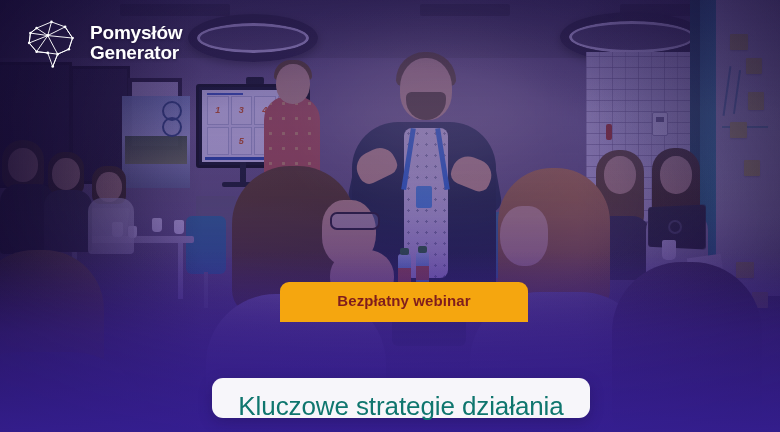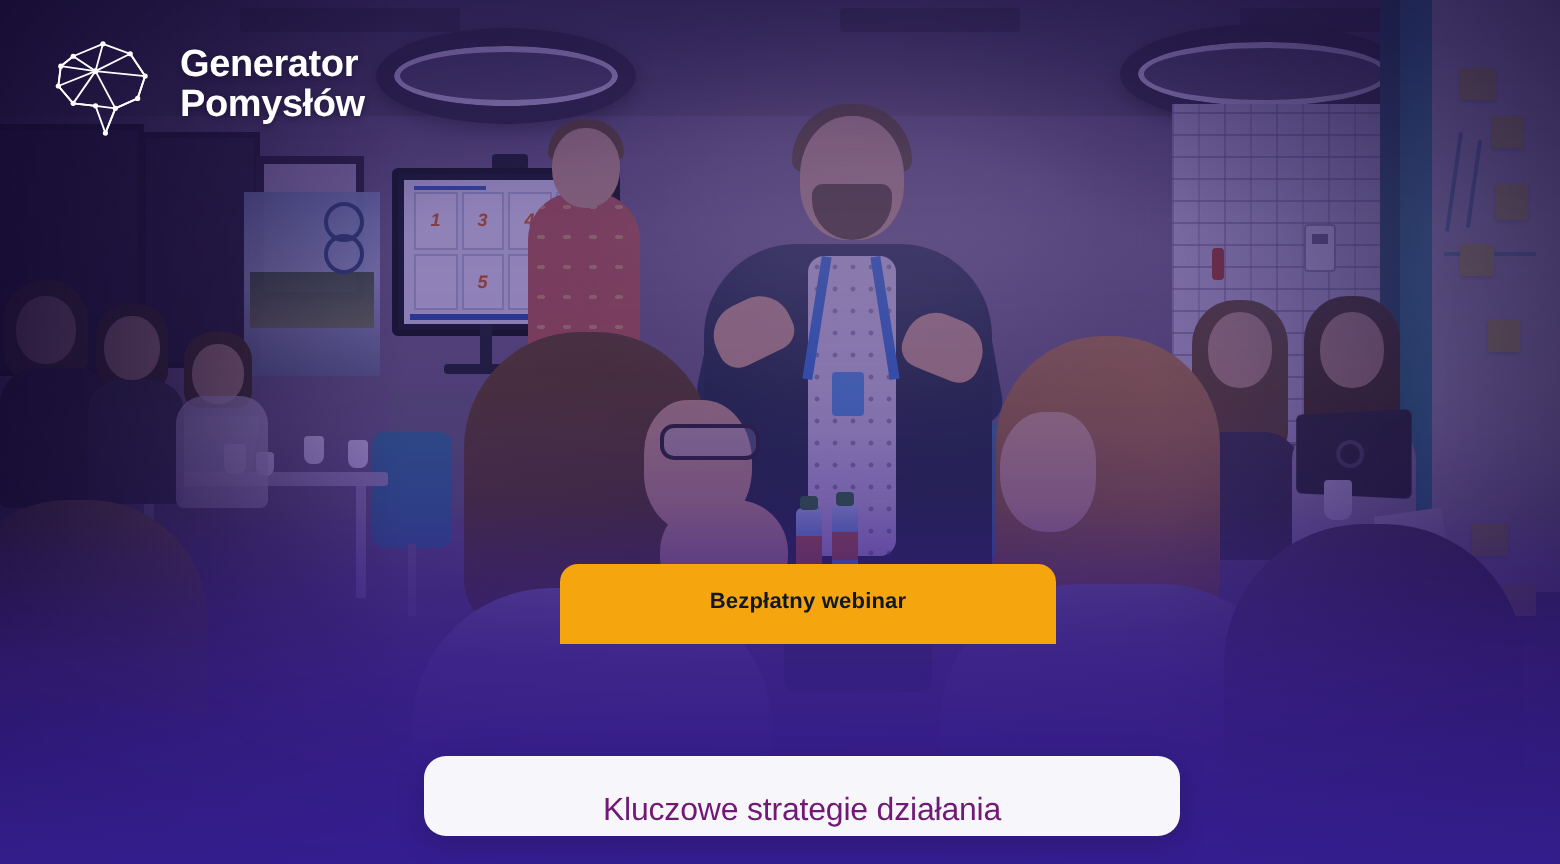--- a/index.html
+++ b/index.html
@@ -332,22 +332,22 @@
 
   .kicker{
     position:absolute;left:280px;top:282px;
     width:248px;height:40px;
     background:#f5a60f;
     border-radius:9px 9px 0 0;
     display:flex;align-items:center;justify-content:center;
     z-index:22;
   }
   .kicker span{
-    color:#0f172a;
-    font-size:11px;
+    color:#7f1d1d;
+    font-size:15px;
     font-weight:600;
     letter-spacing:.1px;
     padding-bottom:3px;
   }
 
   .title-pill{
     position:absolute;left:152px;top:315px;
     width:498px;height:57px;
     background:#f7f6fa;
     border-radius:13px;
@@ -366,22 +366,22 @@
   .sub-pill{
     position:absolute;left:212px;top:378px;
     width:378px;height:40px;
     background:#f7f6fa;
     border-radius:11px;
     display:flex;align-items:center;justify-content:center;
     box-shadow:0 4px 14px rgba(24,12,54,.26);
     z-index:23;
   }
   .sub-pill span{
-    color:#701a75;
-    font-size:16px;
+    color:#0f766e;
+    font-size:26px;
     font-weight:400;
     letter-spacing:-.1px;
     white-space:nowrap;
     margin-top:16px;
   }
 </style>
 </head>
 <body>
 
 <div class="stage">
@@ -572,22 +572,22 @@
           <circle cx="64" cy="64" r="2.1"></circle>
         <circle cx="48" cy="34" r="2.4"></circle>
           <circle cx="20" cy="30" r="2.1"></circle>
         <circle cx="18" cy="46" r="2.1"></circle>
           <circle cx="30" cy="60" r="2.1"></circle>
         <circle cx="48" cy="62" r="2.1"></circle>
           <circle cx="56" cy="84" r="2.1"></circle>
       </g>
     </svg>
     <div class="logo-text">
+      <span>Pomysłów</span>
       <span>Generator</span>
-      <span>Pomysłów</span>
     </div>
   </div>
 
   <div class="kicker">
     <span>Bezpłatny webinar</span>
   </div>
 
 
   <div class="sub-pill">
     <span>Kluczowe strategie działania</span>

